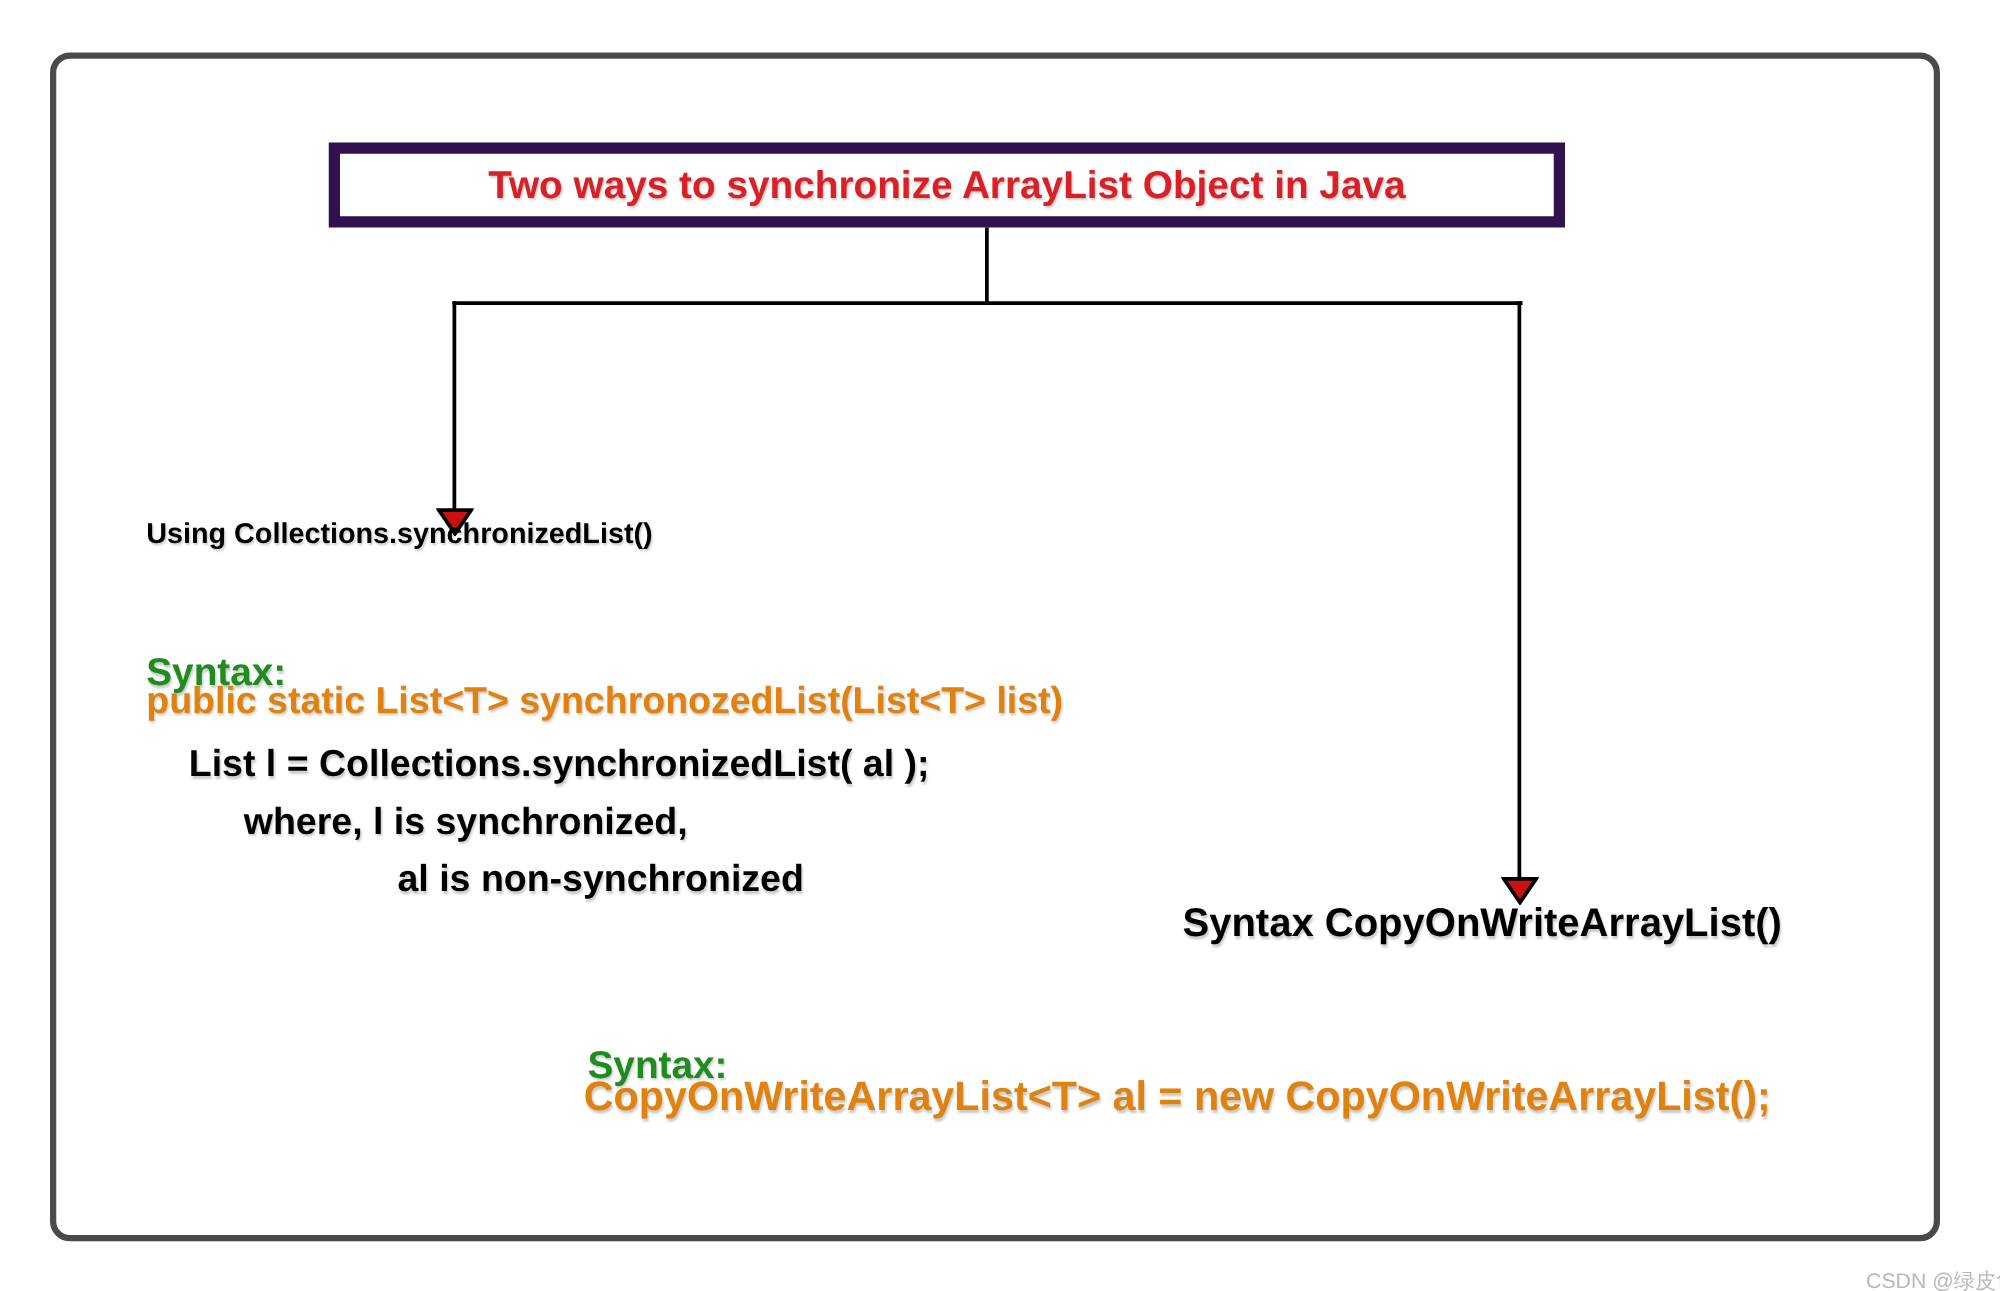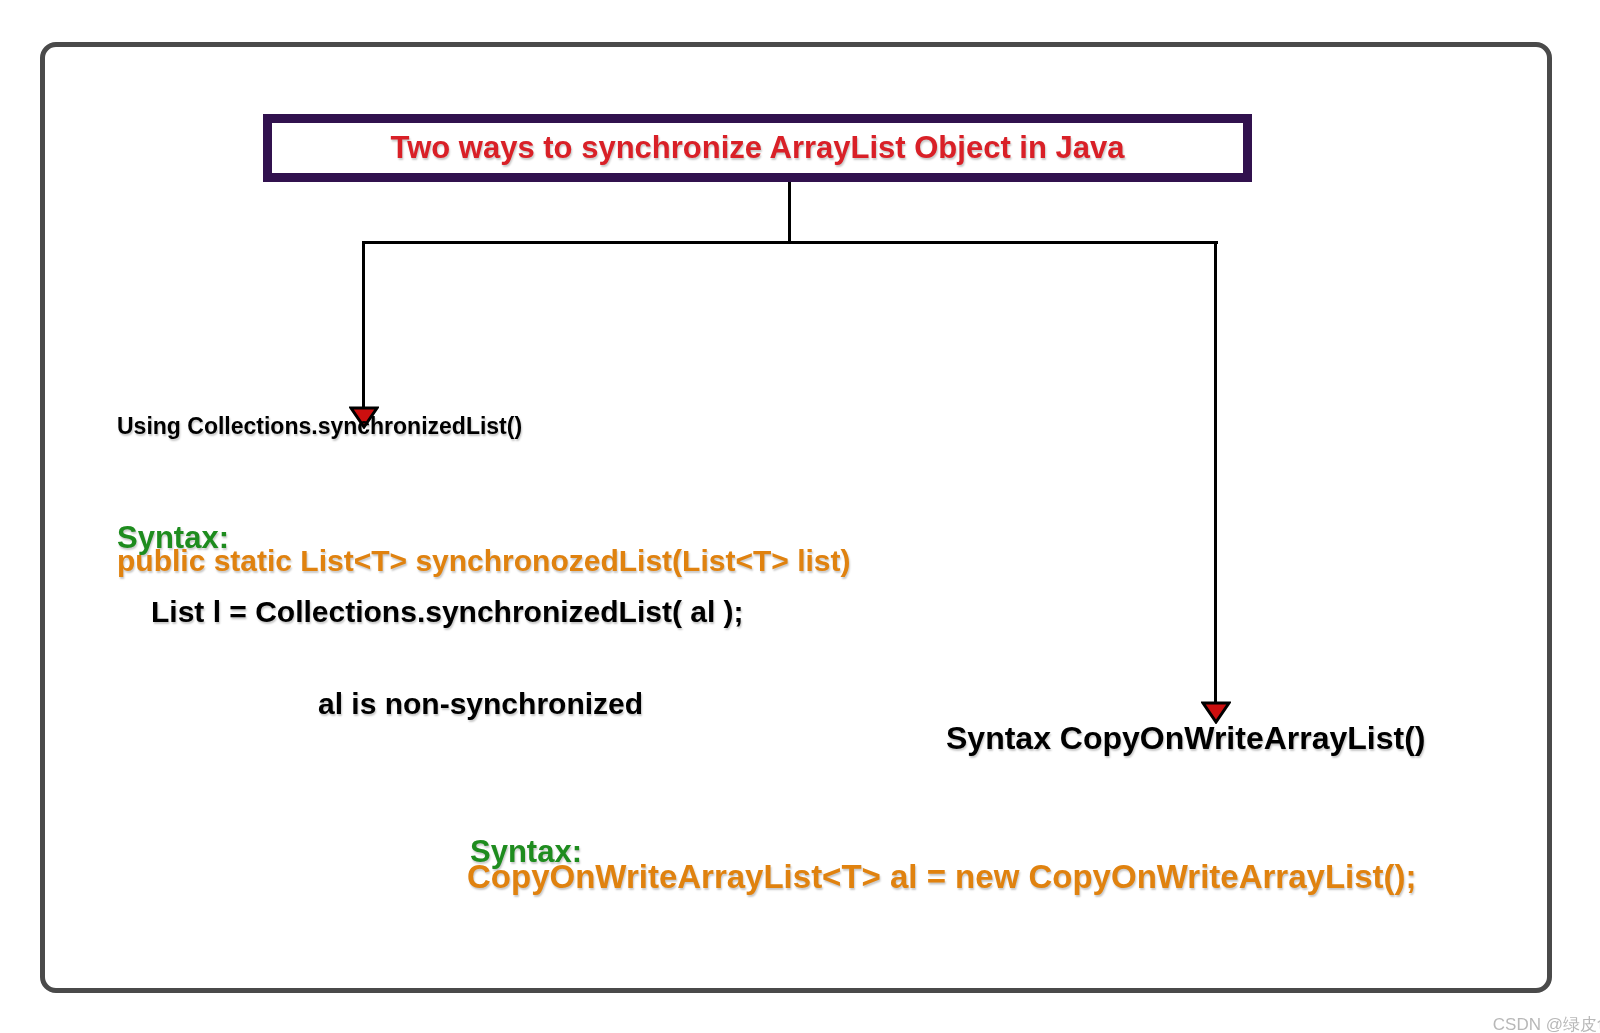--- a/index.html
+++ b/index.html
@@ -123,20 +123,21 @@
   </svg>
 
   <div class="txt txt-black l-heading">Using Collections.synchronizedList()</div>
 
   <div class="txt txt-green l-syntax">Syntax:</div>
 
   <div class="txt txt-orange l-code">public static List&lt;T&gt; synchronozedList(List&lt;T&gt; list)</div>
 
   <div class="txt txt-black l-example1">List l = Collections.synchronizedList( al );</div>
 
+  <div class="txt txt-black l-example2">where, l is synchronized,</div>
 
   <div class="txt txt-black l-example3">al is non-synchronized</div>
 
   <div class="txt txt-black r-heading">Syntax CopyOnWriteArrayList()</div>
 
   <div class="txt txt-green r-syntax">Syntax:</div>
 
   <div class="txt txt-orange r-code">CopyOnWriteArrayList&lt;T&gt; al = new CopyOnWriteArrayList();</div>
 
   <div class="watermark">CSDN @绿皮龟</div>

